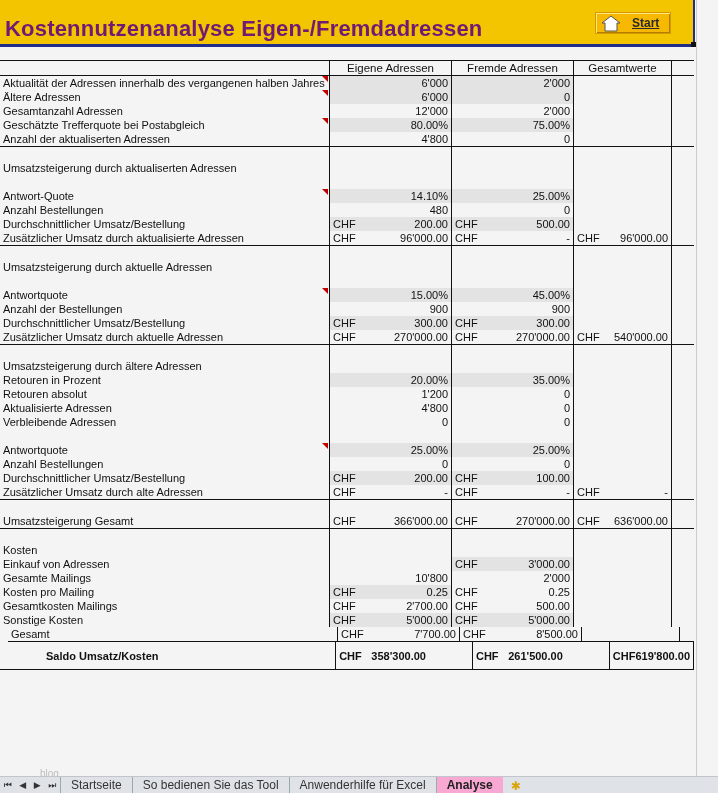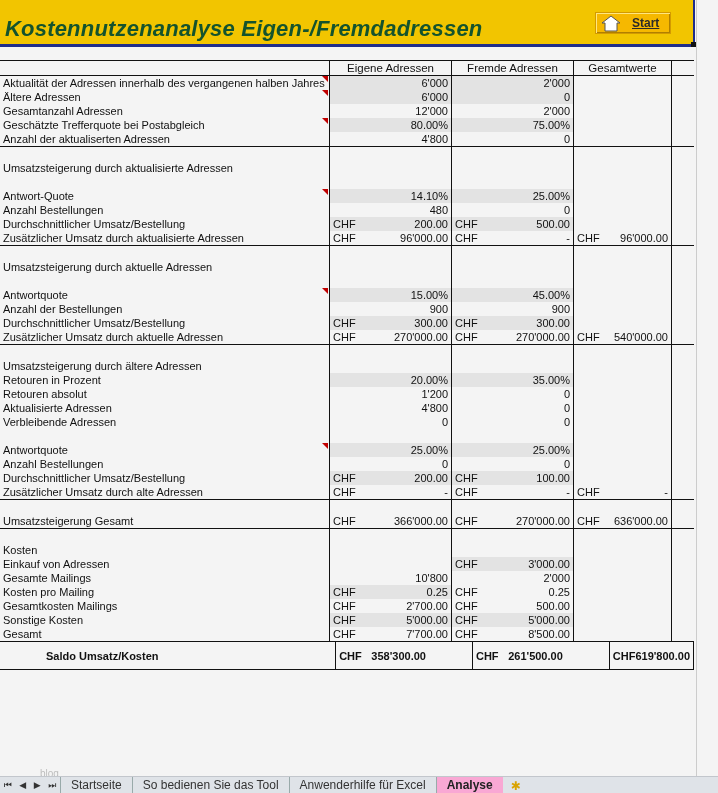--- a/index.html
+++ b/index.html
@@ -1,21 +1,21 @@
 <!DOCTYPE html>
 <html><head>
 <meta charset="utf-8">
 <style>
   html, body { margin:0; padding:0; }
   body { width:718px; height:793px; background:#f4f4f4; position:relative; overflow:hidden;
          font-family:"Liberation Sans", sans-serif; font-size:11px; color:#111; }
   .banner { position:absolute; left:0; top:0; width:693px; height:44px; background:#f2c500;
             border-bottom:3px solid #1f2e8a; border-right:2px solid #1f2e8a; }
-  .banner .title { position:absolute; left:5px; top:16px; font-size:22px; font-weight:bold; color:#14532d;
-                   letter-spacing:0.2px; white-space:nowrap;font-style:italic; }
+  .banner .title { position:absolute; left:5px; top:16px; font-size:22px; font-weight:bold; color:#701a75;
+                   letter-spacing:0.2px; white-space:nowrap; }
   .start-btn { position:absolute; left:595px; top:12px; width:74px; height:20px; background:#f6b800;
                border:1px solid #d39a00; box-shadow:inset 1px 1px 0 #ffe680, inset -1px -1px 0 #b07f00;
                cursor:pointer; display:flex; align-items:center; }
   .start-btn .house { width:22px; height:18px; margin-left:4px; }
   .start-btn .lbl { font-weight:bold; font-size:12px; color:#2a2a2a; margin-left:10px;text-decoration:underline; }
   .corner-sq { position:absolute; left:691px; top:42px; width:5px; height:5px; background:#111; }
 
   .sheet { position:absolute; left:0; top:60px; width:694px; }
   .row { position:relative; height:14px; display:flex; }
   .c0 { position:relative; width:329px; padding-left:3px; box-sizing:border-box; white-space:nowrap; line-height:14px; overflow:visible; }
@@ -147,21 +147,21 @@
       <div class="c2">
         <span></span>
         <span></span>
       </div>
       <div class="c3">
         <span></span>
         <span></span>
       </div>
     </div>
     <div class="row">
-      <div class="c0"><span>Umsatzsteigerung durch aktualisierte Adressen</span></div>
+      <div class="c0"><span>Umsatzsteigerung durch aktualiserten Adressen</span></div>
       <div class="c1">
         <span></span>
         <span></span>
       </div>
       <div class="c2">
         <span></span>
         <span></span>
       </div>
       <div class="c3">
         <span></span>
@@ -641,21 +641,21 @@
       </div>
       <div class="c2 gray">
         <span>CHF</span>
         <span>5'000.00</span>
       </div>
       <div class="c3">
         <span></span>
         <span></span>
       </div>
     </div>
-    <div class="row" style="border-bottom: 1px solid rgb(17, 17, 17);">
+    <div class="row" style="border-bottom: 1px solid rgb(17, 17, 17); margin-left: 8px;">
       <div class="c0"><span>Gesamt</span></div>
       <div class="c1">
         <span>CHF</span>
         <span>7'700.00</span>
       </div>
       <div class="c2">
         <span>CHF</span>
         <span>8'500.00</span>
       </div>
       <div class="c3">

